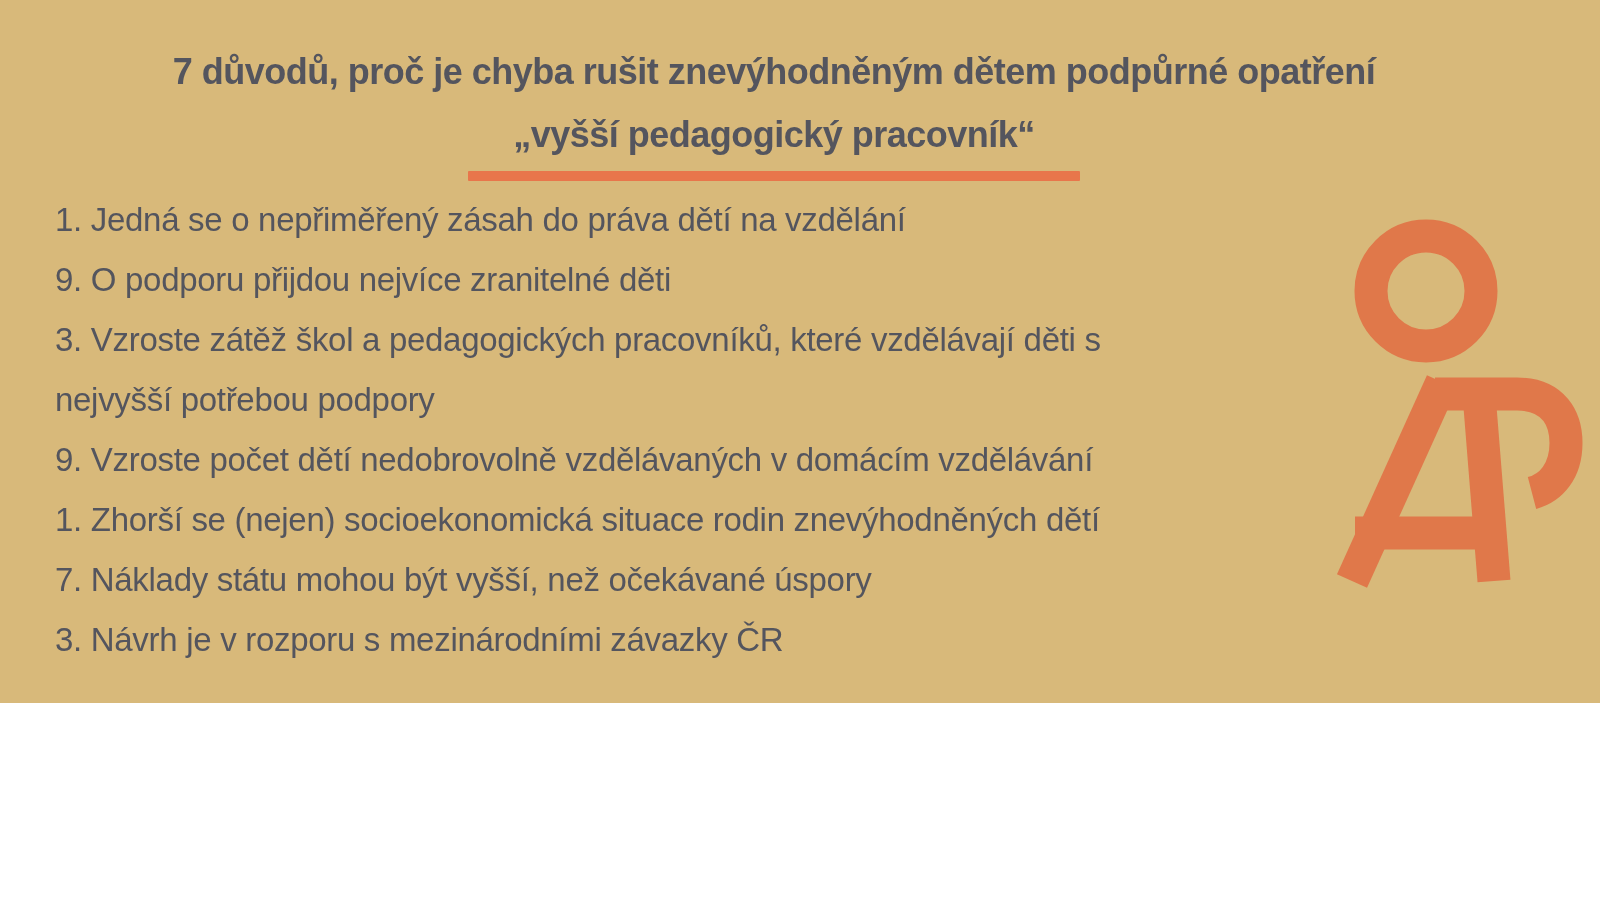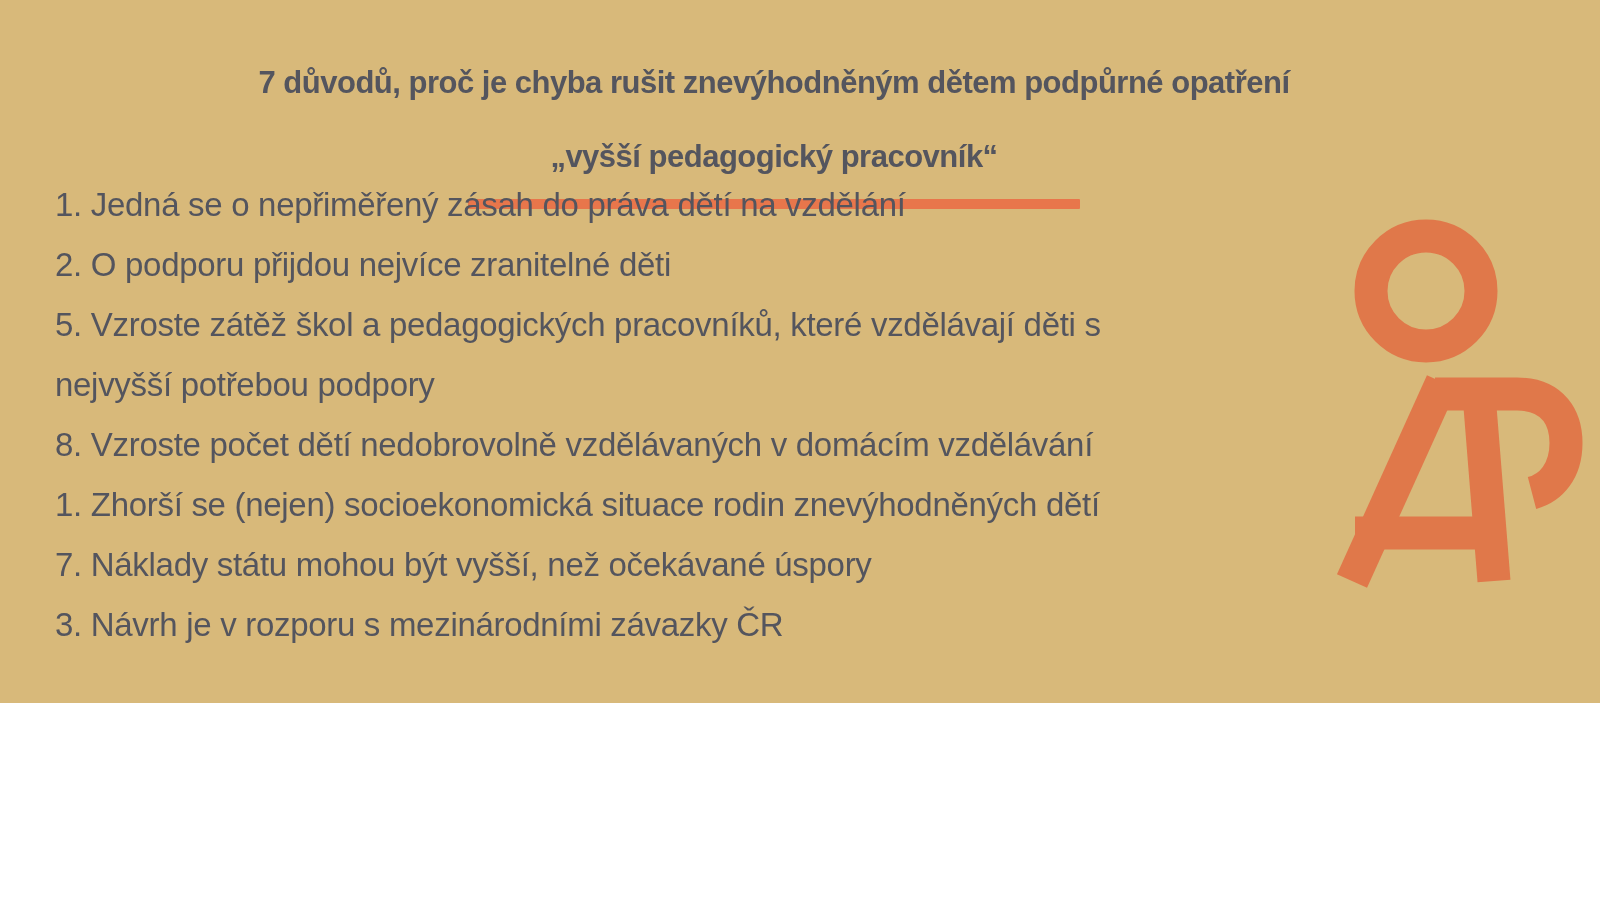--- a/index.html
+++ b/index.html
@@ -8,30 +8,30 @@
     position:relative;width:1600px;height:900px;overflow:hidden;
     background:#d8b97a;
     font-family:"Liberation Sans",sans-serif;
   }
   
   .header{
     position:absolute;top:40px;left:0;right:52px;
     text-align:center;color:#54555e;
   }
   .title-line{
-    font-size:31px;font-weight:bold;line-height:63px;letter-spacing:-0.5px;
-    margin:11px;
+    font-size:36px;font-weight:bold;line-height:63px;letter-spacing:-0.5px;
+    margin:0;
   }
   .title-underline{
     width:612px;height:10px;margin:5px auto 0;
     background:#e8764b;border-radius:1px;
   }
   
   .reasons{
-    position:absolute;left:55px;top:175px;width:1280px;
+    position:absolute;left:55px;top:190px;width:1280px;
     color:#54555e;font-size:33px;line-height:60px;letter-spacing:-0.3px;
   }
   .reasons ul{list-style:none;margin:0;padding:0;}
   .reasons li{white-space:pre-line;margin:0;}
   
   .oap{position:absolute;left:1295px;top:210px;width:300px;height:460px;}
   
   .footer{
     position:absolute;left:0;bottom:0;width:1600px;height:197px;background:#ffffff;
   }
@@ -43,24 +43,24 @@
 
   <div class="header">
     <div class="title-line">7 důvodů, proč je chyba rušit znevýhodněným dětem podpůrné opatření</div>
     <div class="title-line">„vyšší pedagogický pracovník“</div>
     <div class="title-underline"></div>
   </div>
 
   <div class="reasons">
     <ul>
       <li>1. Jedná se o nepřiměřený zásah do práva dětí na vzdělání</li>
-      <li>2. O podporu přijdou nejvíce zranitelné děti</li>
-      <li>5. Vzroste zátěž škol a pedagogických pracovníků, které vzdělávají děti s
+      <li>9. O podporu přijdou nejvíce zranitelné děti</li>
+      <li>3. Vzroste zátěž škol a pedagogických pracovníků, které vzdělávají děti s
 nejvyšší potřebou podpory</li>
-      <li>8. Vzroste počet dětí nedobrovolně vzdělávaných v domácím vzdělávání</li>
+      <li>9. Vzroste počet dětí nedobrovolně vzdělávaných v domácím vzdělávání</li>
       <li>1. Zhorší se (nejen) socioekonomická situace rodin znevýhodněných dětí</li>
       <li>7. Náklady státu mohou být vyšší, než očekávané úspory</li>
       <li>3. Návrh je v rozporu s mezinárodními závazky ČR</li>
     </ul>
   </div>
 
   <svg class="oap" viewBox="0 0 300 460" aria-hidden="true">
     <g fill="none" stroke="#e0784a" stroke-width="33">
       <circle cx="131" cy="81" r="55"></circle>
       <path d="M 147 172 L 57 371"></path>

